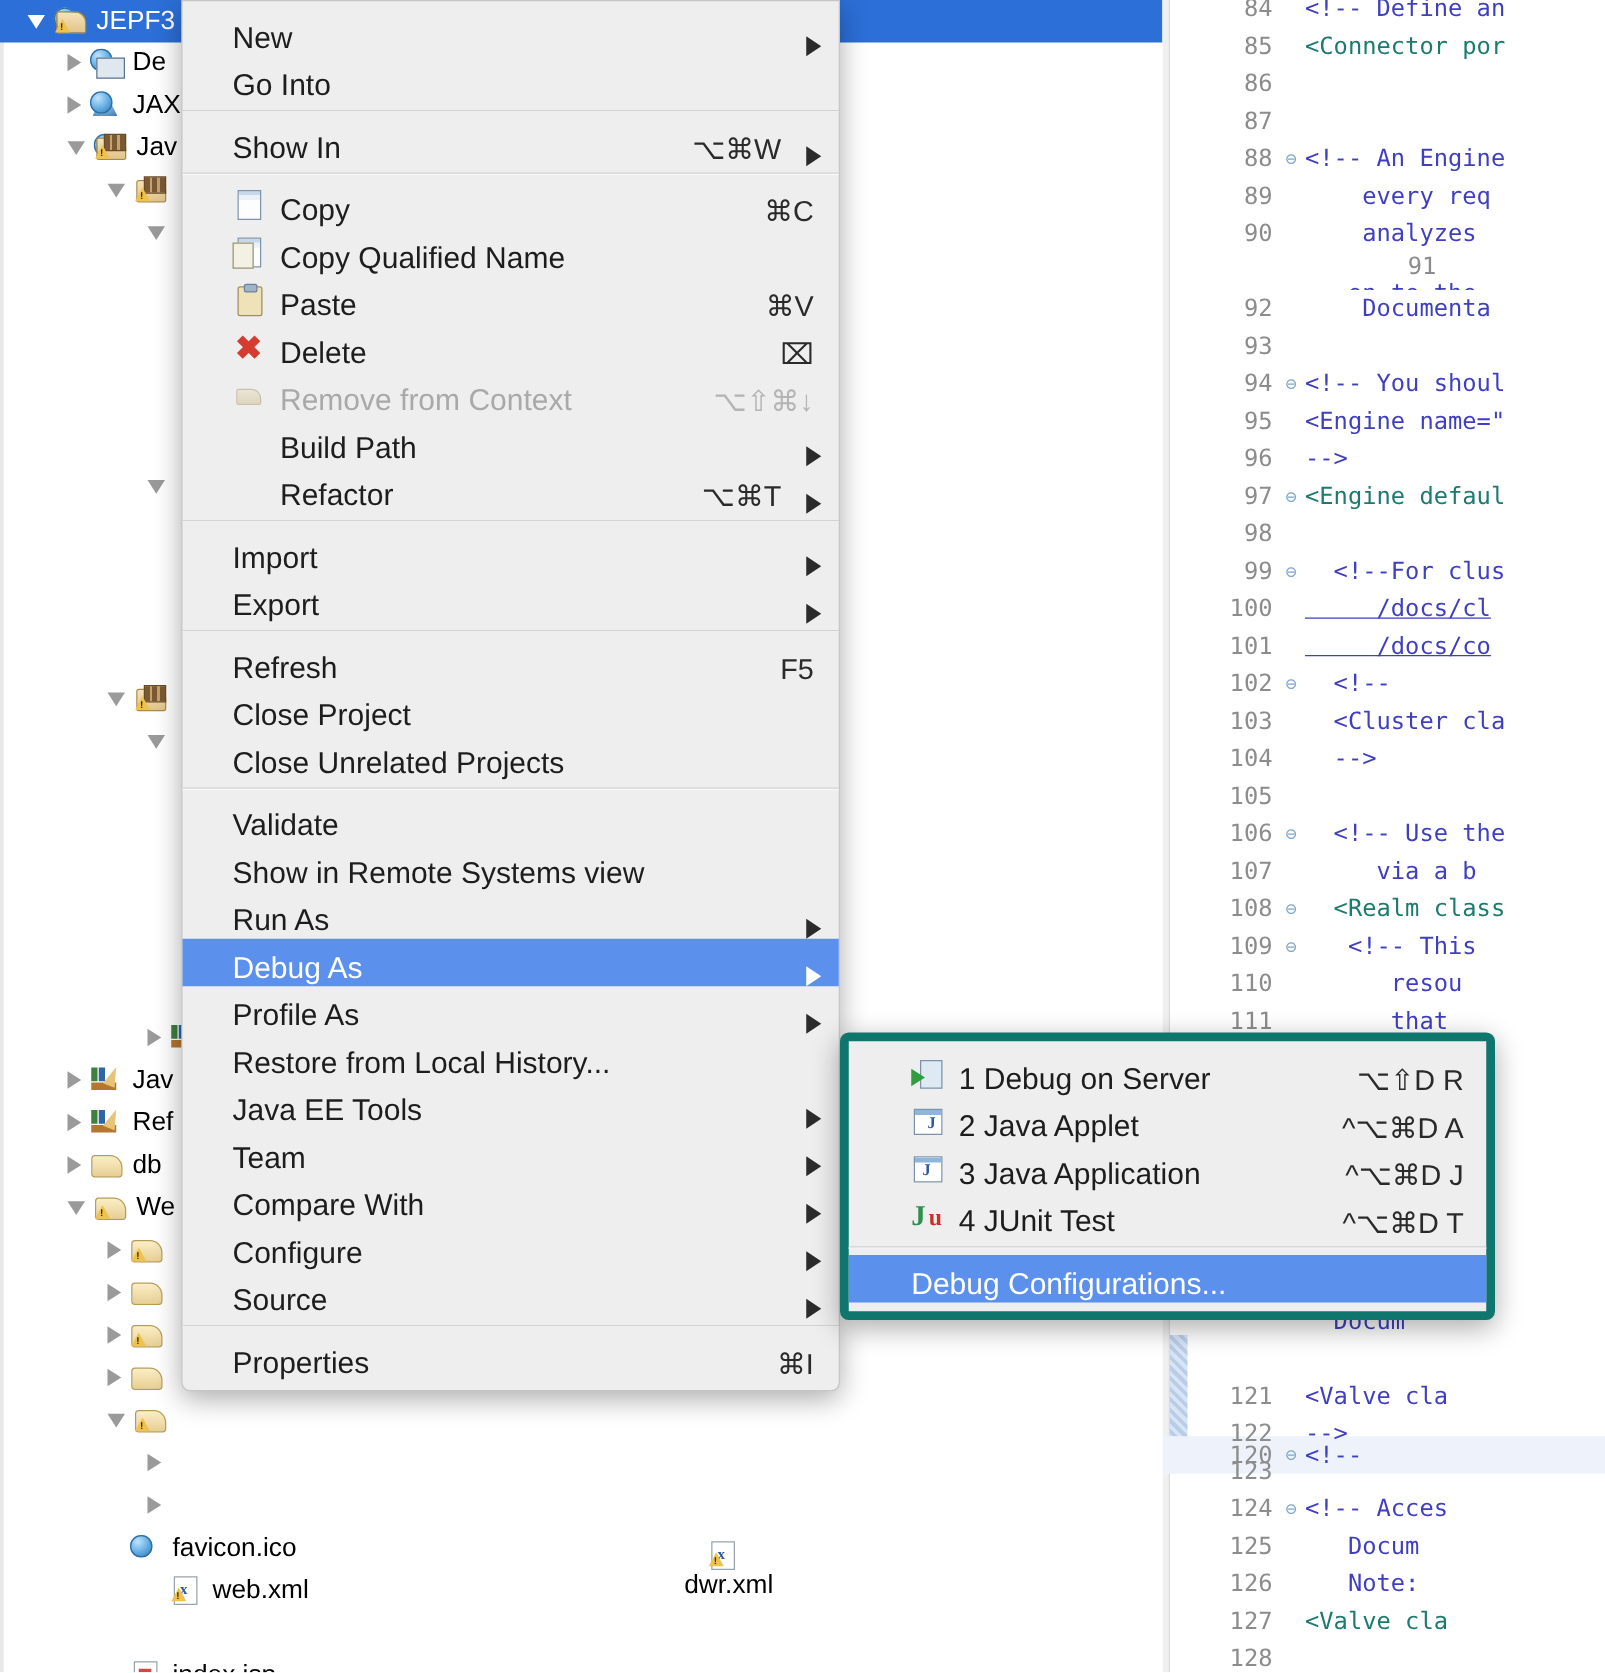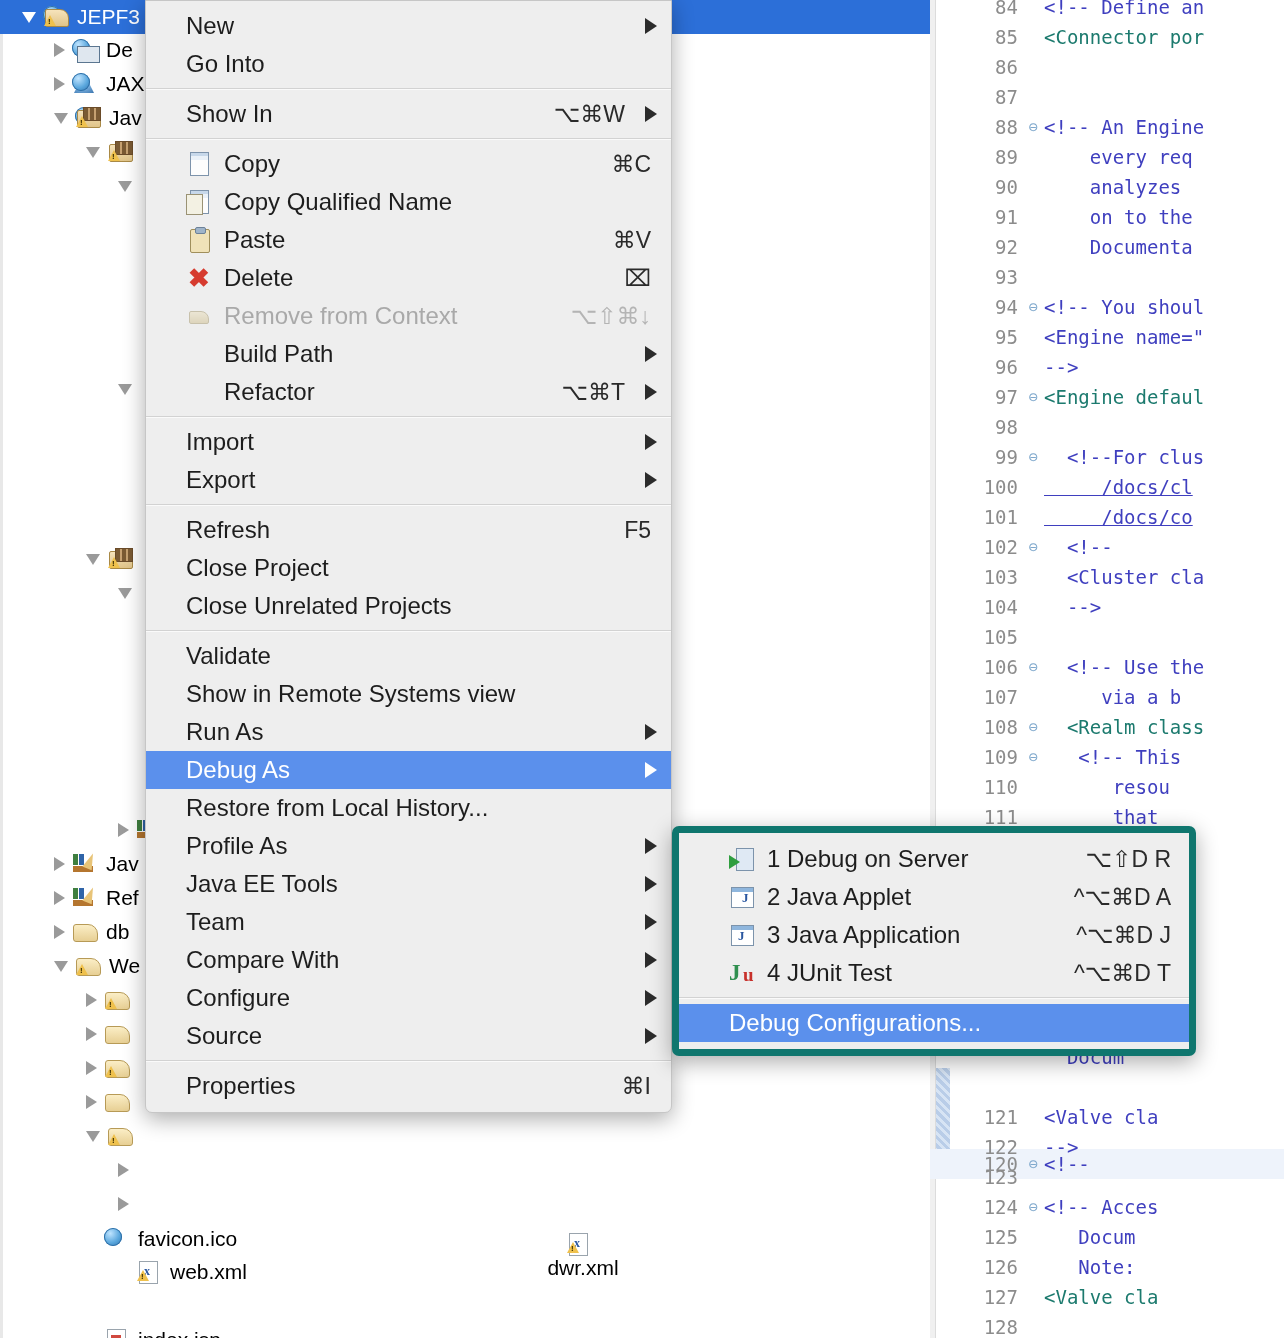--- a/index.html
+++ b/index.html
@@ -236,21 +236,21 @@
     border: 1px solid #c6c6c6;
     border-radius: 0 0 7px 7px;
     box-shadow: 0 6px 22px rgba(0,0,0,0.33);
     padding: 6px 0 7px 0;
     box-sizing: border-box;
   }
   .menu-item {
     position: relative;
     height: 38px;
     display: flex;
-    align-items: center;
+    align-items: flex-end;
     padding: 0 14px 0 40px;
     font-size: 24px;
     color: #1d1d1d;
     white-space: nowrap;
   }
   .menu-item .mi-icon {
     position: absolute;
     left: 40px; top: 50%;
     transform: translateY(-50%);
     width: 26px; height: 26px;
@@ -591,21 +591,21 @@
     <div id="editor-divider"></div>
     <div class="chg-bar" style="left:6px; top:1068px; height:96px;"></div>
     <div id="code-container">
         <div class="code-line" style="top: -8px;"><span class="gutter">84</span><span class="foldmark"></span><span class="codetext c-comment">&lt;!-- Define an</span></div>
         <div class="code-line" style="top: 22px;"><span class="gutter">85</span><span class="foldmark"></span><span class="codetext c-tag">&lt;Connector por</span></div>
         <div class="code-line" style="top: 52px;"><span class="gutter">86</span><span class="foldmark"></span><span class="codetext c-plain"></span></div>
         <div class="code-line" style="top: 82px;"><span class="gutter">87</span><span class="foldmark"></span><span class="codetext c-plain"></span></div>
         <div class="code-line" style="top: 112px;"><span class="gutter">88</span><span class="foldmark">⊖</span><span class="codetext c-comment">&lt;!-- An Engine</span></div>
         <div class="code-line" style="top: 142px;"><span class="gutter">89</span><span class="foldmark"></span><span class="codetext c-comment">    every req</span></div>
         <div class="code-line" style="top: 172px;"><span class="gutter">90</span><span class="foldmark"></span><span class="codetext c-comment">    analyzes</span></div>
-        <div class="code-line" style="top: 202px;"><span class="gutter">91</span><span class="foldmark"></span><span class="codetext c-comment">    on to the</span></div>
+        <div class="code-line" style="top: 202px; flex-direction: column;"><span class="gutter">91</span><span class="foldmark"></span><span class="codetext c-comment">    on to the</span></div>
         <div class="code-line" style="top: 232px;"><span class="gutter">92</span><span class="foldmark"></span><span class="codetext c-comment">    Documenta</span></div>
         <div class="code-line" style="top: 262px;"><span class="gutter">93</span><span class="foldmark"></span><span class="codetext c-plain"></span></div>
         <div class="code-line" style="top: 292px;"><span class="gutter">94</span><span class="foldmark">⊖</span><span class="codetext c-comment">&lt;!-- You shoul</span></div>
         <div class="code-line" style="top: 322px;"><span class="gutter">95</span><span class="foldmark"></span><span class="codetext c-comment">&lt;Engine name="</span></div>
         <div class="code-line" style="top: 352px;"><span class="gutter">96</span><span class="foldmark"></span><span class="codetext c-comment">--&gt;</span></div>
         <div class="code-line" style="top: 382px;"><span class="gutter">97</span><span class="foldmark">⊖</span><span class="codetext c-tag">&lt;Engine defaul</span></div>
         <div class="code-line" style="top: 412px;"><span class="gutter">98</span><span class="foldmark"></span><span class="codetext c-plain"></span></div>
         <div class="code-line" style="top: 442px;"><span class="gutter">99</span><span class="foldmark">⊖</span><span class="codetext c-comment">  &lt;!--For clus</span></div>
         <div class="code-line" style="top: 472px;"><span class="gutter">100</span><span class="foldmark"></span><span class="codetext c-link">     /docs/cl</span></div>
         <div class="code-line" style="top: 502px;"><span class="gutter">101</span><span class="foldmark"></span><span class="codetext c-link">     /docs/co</span></div>
@@ -717,25 +717,25 @@
       </div>
       <div class="menu-item">
         <span class="mi-label">Run As</span>
         <span class="mi-arrow"></span>
       </div>
       <div class="menu-item selected">
         <span class="mi-label">Debug As</span>
         <span class="mi-arrow"></span>
       </div>
       <div class="menu-item">
+        <span class="mi-label">Profile As</span>
+        <span class="mi-arrow"></span>
+      </div>
+      <div class="menu-item">
         <span class="mi-label">Restore from Local History...</span>
-      </div>
-      <div class="menu-item">
-        <span class="mi-label">Profile As</span>
-        <span class="mi-arrow"></span>
       </div>
       <div class="menu-item">
         <span class="mi-label">Java EE Tools</span>
         <span class="mi-arrow"></span>
       </div>
       <div class="menu-item">
         <span class="mi-label">Team</span>
         <span class="mi-arrow"></span>
       </div>
       <div class="menu-item">

